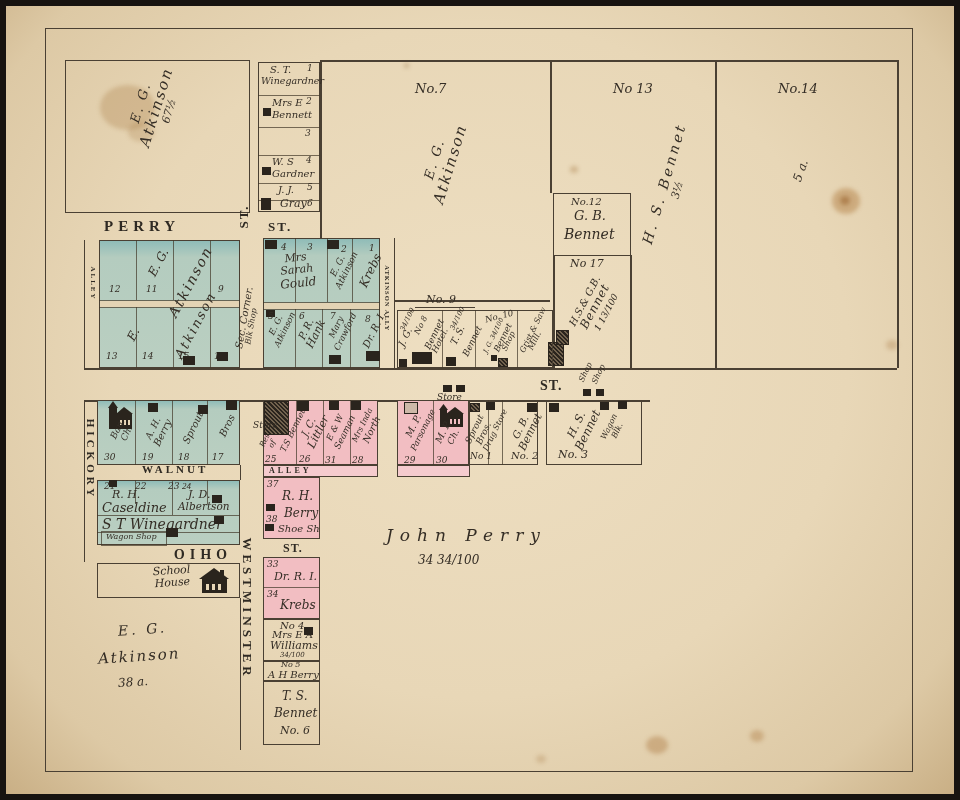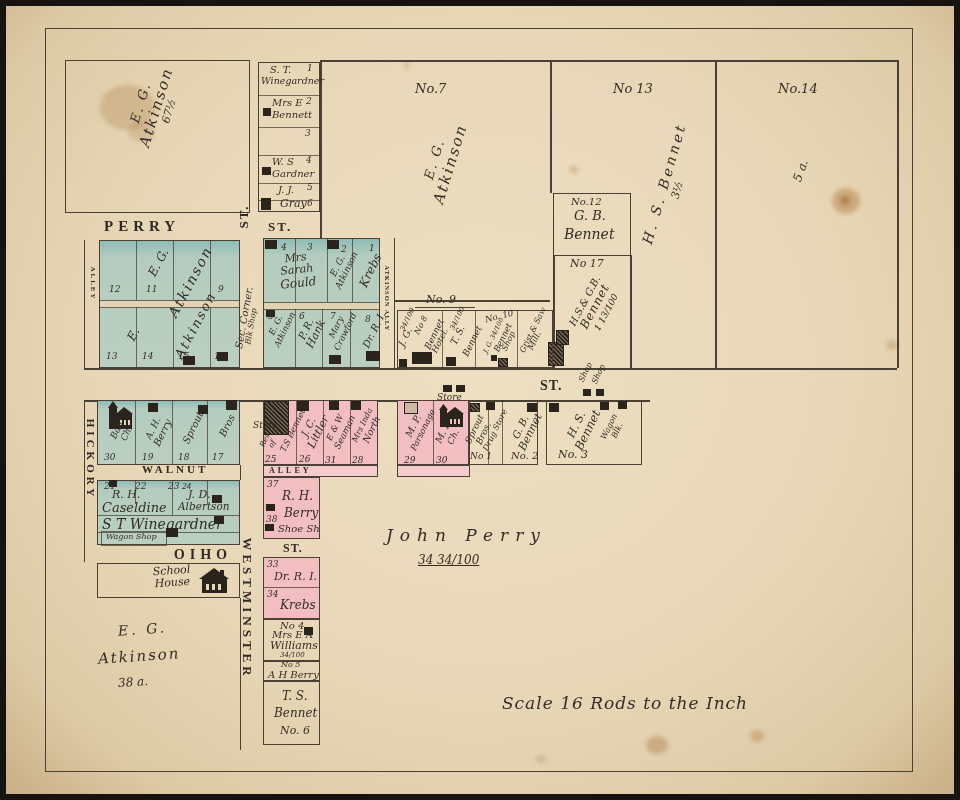--- a/index.html
+++ b/index.html
@@ -427,17 +427,16 @@
   <div class="L" style="left:274px;top:646px;font-size:7px;">34/100</div>
   <div class="blk" style="left:257px;top:655px;width:57px;height:20px;"></div>
   <div class="L" style="left:275px;top:655px;font-size:8px;">No 5</div>
   <div class="L" style="left:262px;top:663px;font-size:10px;">A H Berry</div>
   <div class="blk" style="left:257px;top:675px;width:57px;height:64px;"></div>
   <div class="L" style="left:276px;top:684px;font-size:12px;">T. S.</div>
   <div class="L" style="left:268px;top:701px;font-size:12px;">Bennet</div>
   <div class="L" style="left:274px;top:719px;font-size:11px;">No. 6</div>
 
   <div class="L" style="left:380px;top:520px;font-size:17px;letter-spacing:7px;">John Perry</div>
-  <div class="L" style="left:412px;top:548px;font-size:12px;text-decoration:underline;">34 34/100</div>
-
-  <div class="L" style="left:384px;top:688px;width:470px;font-size:17px;letter-spacing:1px;">Scale 16 Rods to the Inch</div>
+  <div class="L" style="left:412px;top:548px;font-size:12px;">34 34/100</div>
+
 
 </div>
 
 </body></html>

